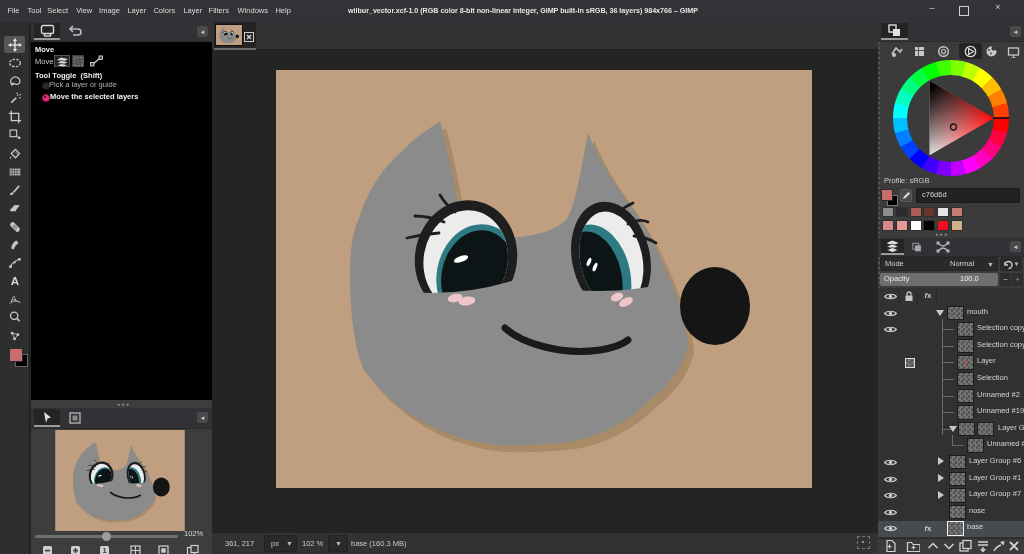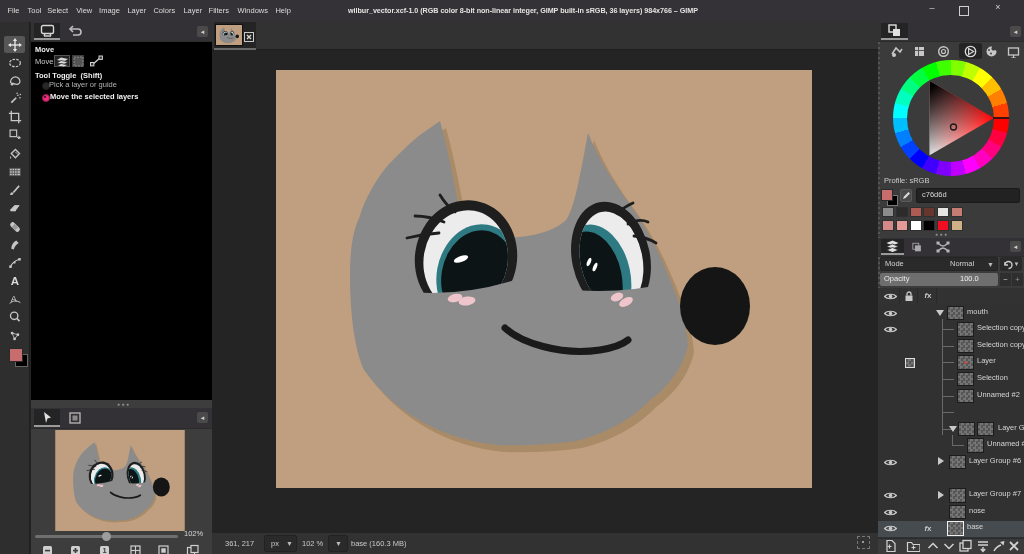--- a/index.html
+++ b/index.html
@@ -541,20 +541,24 @@
       <div class="a" style="left:86px;top:6px;width:3px;height:3px;background:#c84b40;border-radius:50%"></div>
     </div>
     <div class="a" style="left:0;top:349.4px;width:146px;height:16px;">
       <div class="a chk" style="left:79px;top:0.5px;width:17px;height:14.5px;border:1px solid #1c1c1c;box-sizing:border-box"></div>
       <div class="a" style="left:99px;top:1.5px;color:#d4d4d4;font-size:7.5px;white-space:nowrap">Selection</div>
     </div>
     <div class="a" style="left:0;top:366.0px;width:154px;height:16px;text-align:right;">
       <div class="a chk" style="left:79px;top:0.5px;width:17px;height:14.5px;border:1px solid #1c1c1c;box-sizing:border-box"></div>
       <div class="a" style="left:99px;top:1.5px;color:#d4d4d4;font-size:7.5px;white-space:nowrap">Unnamed #2</div>
     </div>
+    <div class="a" style="left:0;top:382.6px;width:146px;height:16px;">
+      <div class="a chk" style="left:79px;top:0.5px;width:17px;height:14.5px;border:1px solid #1c1c1c;box-sizing:border-box"></div>
+      <div class="a" style="left:99px;top:1.5px;color:#d4d4d4;font-size:7.5px;white-space:nowrap">Unnamed #19</div>
+    </div>
     <div class="a" style="left:0;top:399.2px;width:146px;height:16px;">
       <div class="a" style="left:71px;top:5px;width:0;height:0;border-left:4.5px solid transparent;border-right:4.5px solid transparent;border-top:6px solid #c9c9c9"></div>
       <div class="a chk" style="left:80px;top:0.5px;width:17px;height:14.5px;border:1px solid #1c1c1c;box-sizing:border-box"></div>
       <div class="a chk" style="left:99px;top:0.5px;width:17px;height:14.5px;border:1px solid #1c1c1c;box-sizing:border-box"></div>
       <div class="a" style="left:120px;top:1.5px;color:#d4d4d4;font-size:7.5px;white-space:nowrap">Layer Gr</div>
     </div>
     <div class="a" style="left:0;top:415.8px;width:146px;height:16px;">
       <div class="a chk" style="left:89px;top:0.5px;width:17px;height:14.5px;border:1px solid #1c1c1c;box-sizing:border-box"></div>
       <div class="a" style="left:109px;top:1.5px;color:#d4d4d4;font-size:7.5px;white-space:nowrap">Unnamed #</div>
     </div>
@@ -562,20 +566,31 @@
       <div class="a flx" style="left:6px;top:3px;width:13px;height:10px">
         <svg width="13" height="9" viewBox="0 0 13 9">
           <path d="M0.5,4.5 C3,1.5 10,1.5 12.5,4.5 C10,7.5 3,7.5 0.5,4.5Z" fill="none" stroke="#c9c9c9" stroke-width="1.2"></path>
           <circle cx="6.5" cy="4.5" r="1.8" fill="#c9c9c9"></circle>
         </svg>
       </div>
       <div class="a" style="left:60px;top:3px;width:0;height:0;border-top:4.5px solid transparent;border-bottom:4.5px solid transparent;border-left:6px solid #c9c9c9"></div>
       <div class="a chk" style="left:71px;top:0.5px;width:17px;height:14.5px;border:1px solid #1c1c1c;box-sizing:border-box"></div>
       <div class="a" style="left:91px;top:1.5px;color:#d4d4d4;font-size:7.5px;white-space:nowrap">Layer Group #6</div>
     </div>
+    <div class="a" style="left:0;top:449.0px;width:146px;height:16px;">
+      <div class="a flx" style="left:6px;top:3px;width:13px;height:10px">
+        <svg width="13" height="9" viewBox="0 0 13 9">
+          <path d="M0.5,4.5 C3,1.5 10,1.5 12.5,4.5 C10,7.5 3,7.5 0.5,4.5Z" fill="none" stroke="#c9c9c9" stroke-width="1.2"></path>
+          <circle cx="6.5" cy="4.5" r="1.8" fill="#c9c9c9"></circle>
+        </svg>
+      </div>
+      <div class="a" style="left:60px;top:3px;width:0;height:0;border-top:4.5px solid transparent;border-bottom:4.5px solid transparent;border-left:6px solid #c9c9c9"></div>
+      <div class="a chk" style="left:71px;top:0.5px;width:17px;height:14.5px;border:1px solid #1c1c1c;box-sizing:border-box"></div>
+      <div class="a" style="left:91px;top:1.5px;color:#d4d4d4;font-size:7.5px;white-space:nowrap">Layer Group #1</div>
+    </div>
     <div class="a" style="left:0;top:465.6px;width:146px;height:16px;">
       <div class="a flx" style="left:6px;top:3px;width:13px;height:10px">
         <svg width="13" height="9" viewBox="0 0 13 9">
           <path d="M0.5,4.5 C3,1.5 10,1.5 12.5,4.5 C10,7.5 3,7.5 0.5,4.5Z" fill="none" stroke="#c9c9c9" stroke-width="1.2"></path>
           <circle cx="6.5" cy="4.5" r="1.8" fill="#c9c9c9"></circle>
         </svg>
       </div>
       <div class="a" style="left:60px;top:3px;width:0;height:0;border-top:4.5px solid transparent;border-bottom:4.5px solid transparent;border-left:6px solid #c9c9c9"></div>
       <div class="a chk" style="left:71px;top:0.5px;width:17px;height:14.5px;border:1px solid #1c1c1c;box-sizing:border-box"></div>
       <div class="a" style="left:91px;top:1.5px;color:#d4d4d4;font-size:7.5px;white-space:nowrap">Layer Group #7</div>

